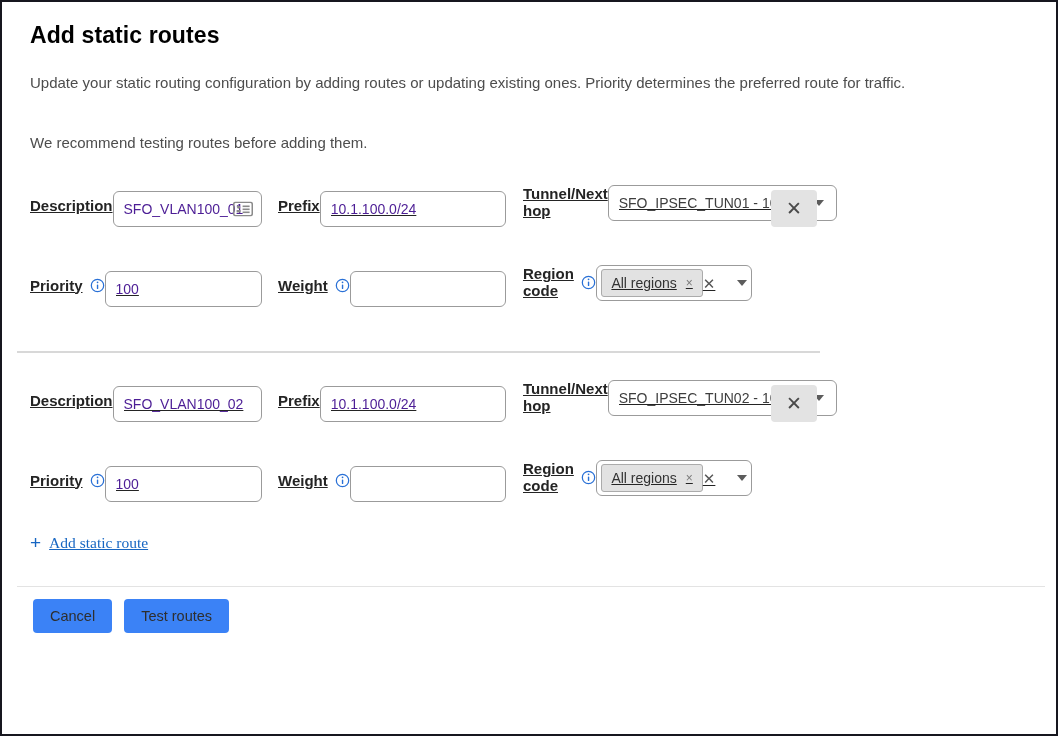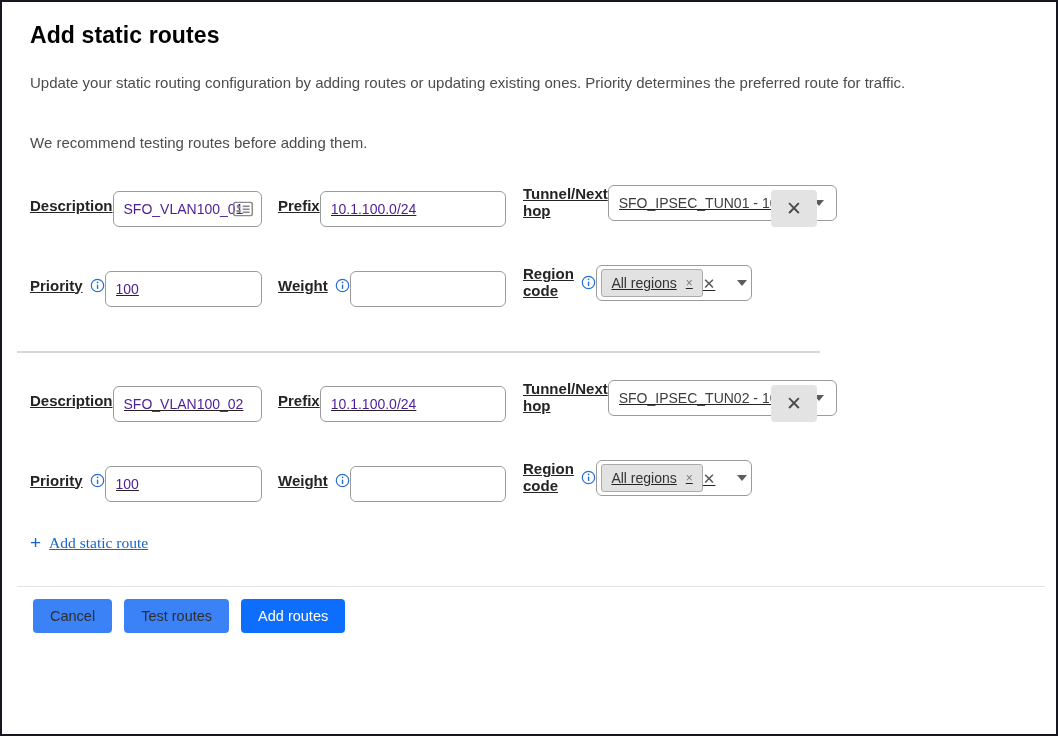--- a/index.html
+++ b/index.html
@@ -360,17 +360,16 @@
   <div class="add-link-row">
     <span class="plus-glyph">+</span>
     <a class="add-link">Add static route</a>
   </div>
 
   <div class="footer">
     <hr class="footer-divider">
     <div class="footer-buttons">
       <button class="btn btn-secondary">Cancel</button>
       <button class="btn btn-secondary">Test routes</button>
-      <button class="btn btn-primary">Add routes</button>
     </div>
   </div>
 
 </div>
 
 </body></html>

